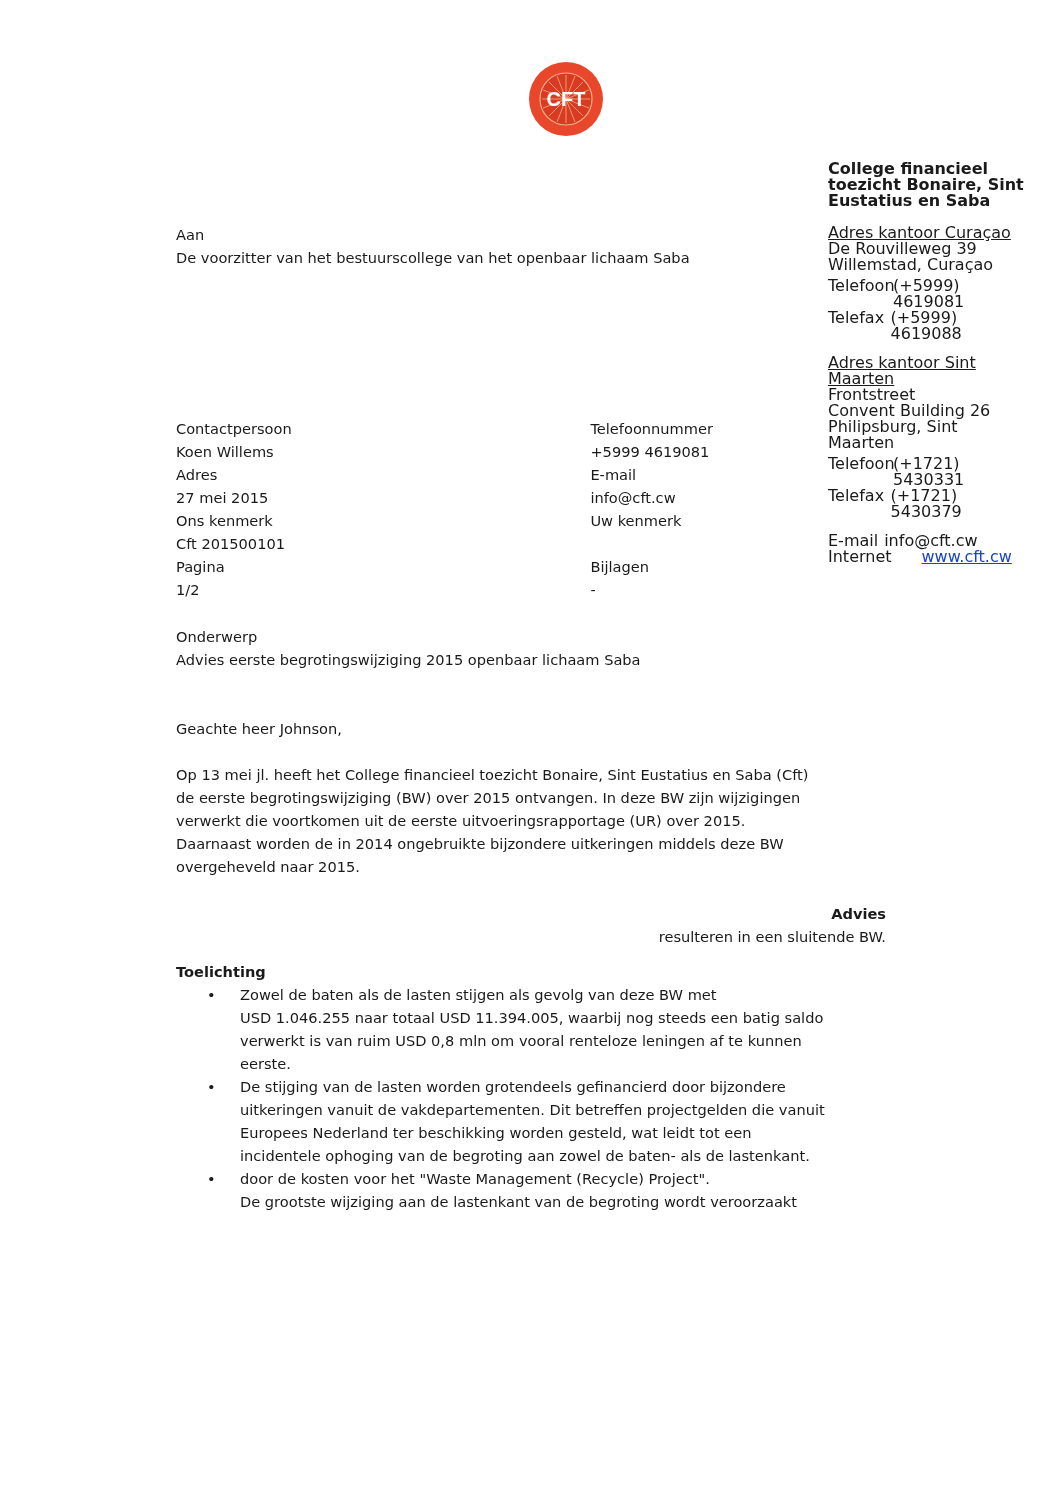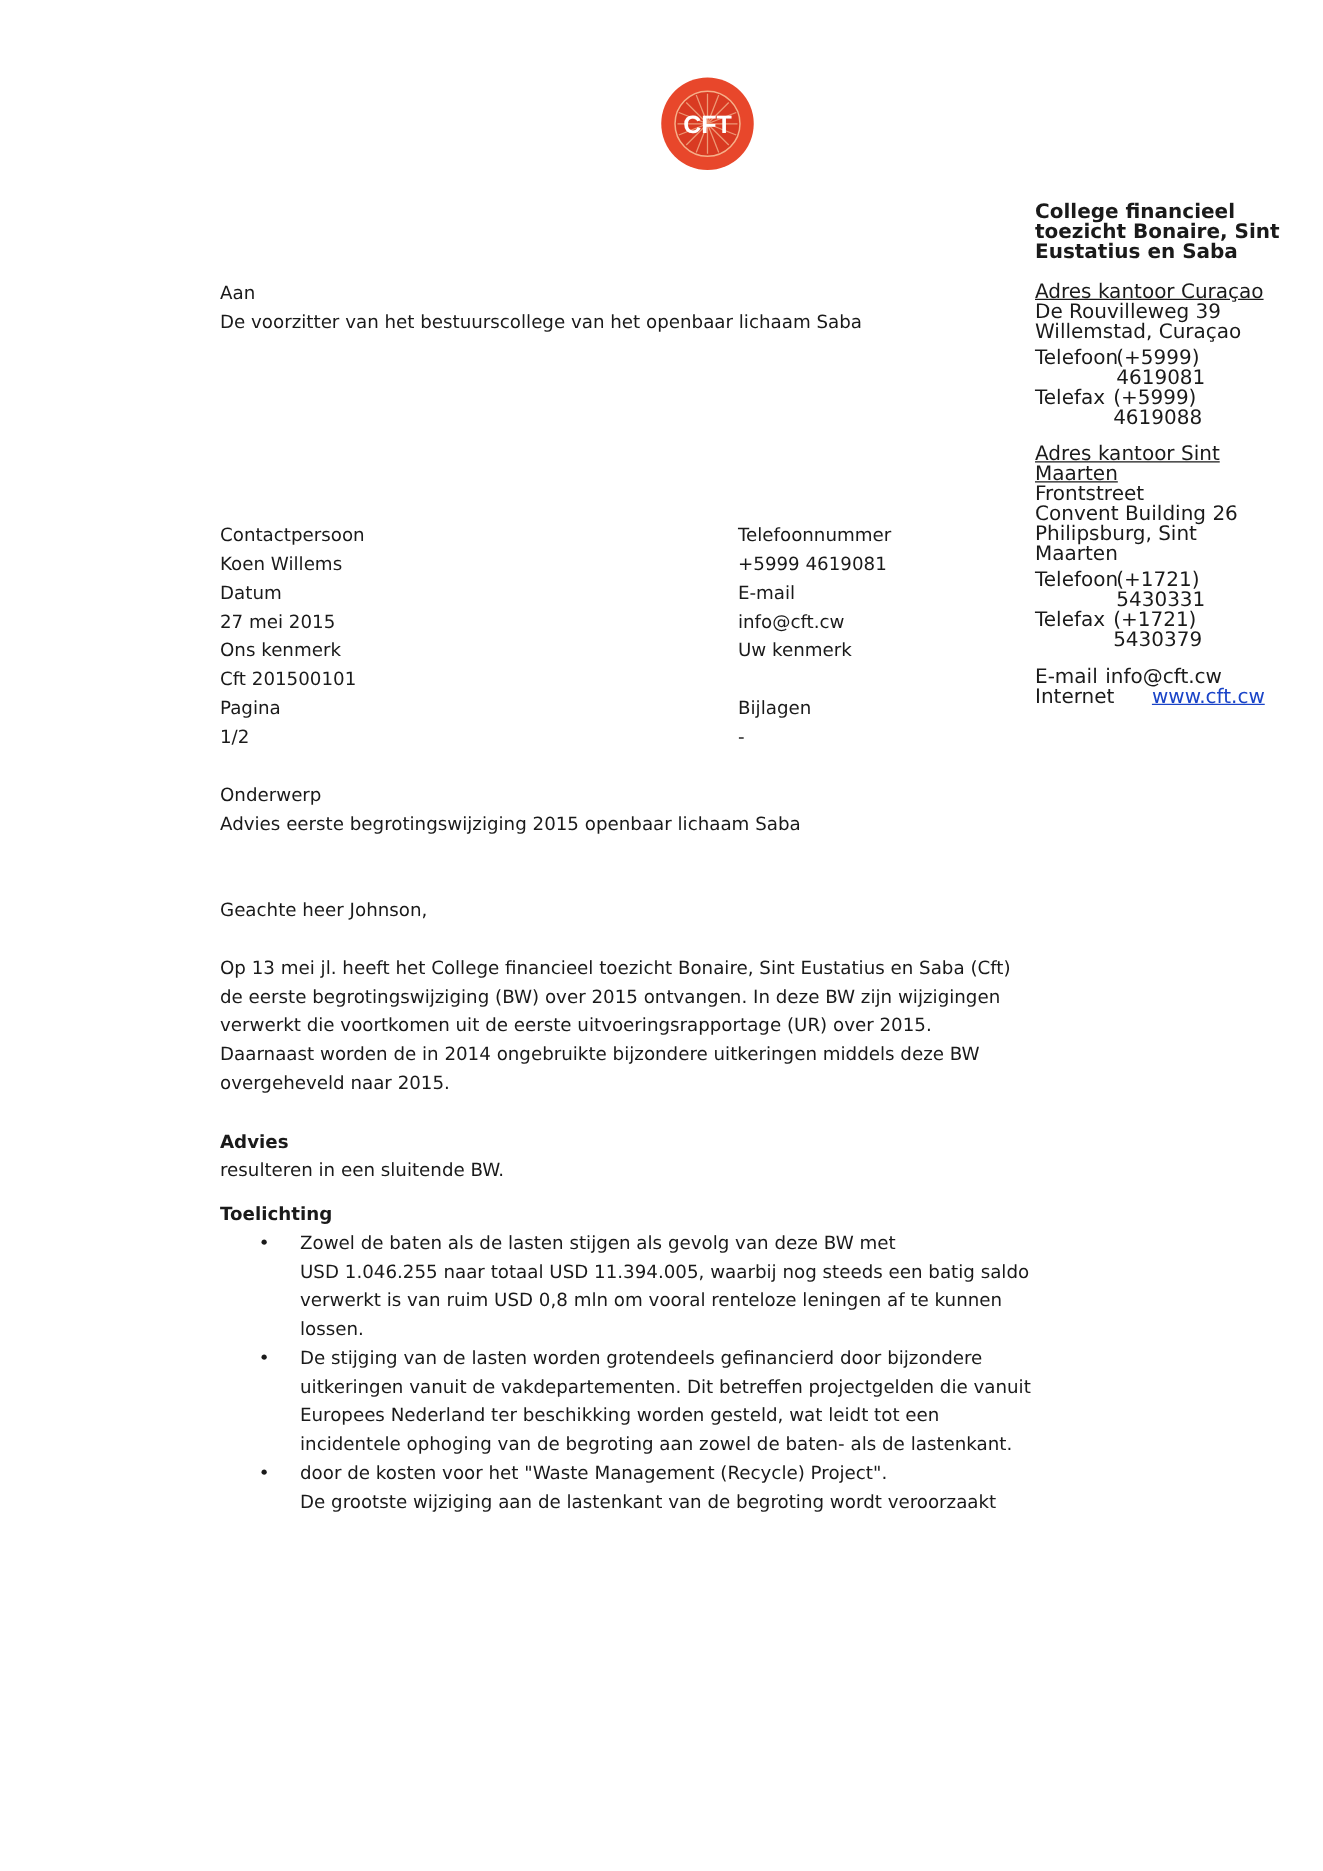--- a/index.html
+++ b/index.html
@@ -25,21 +25,21 @@
     .meta { position: absolute; left: 176px; top: 417px; width: 560px; font-size: 14.6px; line-height: 23px; }
     .meta .cols { display: flex; }
     .meta .col { width: 407px; }
     .meta .col.right { width: 160px; margin-left: 44px; }
     .meta .cell { height: 23px; white-space: nowrap; }
 
     .subject { top: 625px; }
     .salutation { top: 717px; }
     .para { position: absolute; left: 176px; width: 710px; font-size: 14.6px; line-height: 23px; }
     .p1 { top: 763px; }
-    .advies { top: 902px; }
+    .advies { top: 902px; text-align: right; }
     .heading { font-weight: bold; }
     .toel { top: 960px; }
     ul.bullets { list-style: none; margin: 0; padding: 0; }
     ul.bullets li { position: relative; padding-left: 64px; }
     ul.bullets li .bullet { position: absolute; left: 31px; top: 0; }
   </style>
 </head>
 <body>
 
 <div class="logo">
@@ -105,21 +105,21 @@
 <div class="main addressee">
   <div>Aan</div>
   <div>De voorzitter van het bestuurscollege van het openbaar lichaam Saba</div>
 </div>
 
 <div class="meta">
   <div class="cols">
     <div class="col">
       <div class="cell">Contactpersoon</div>
       <div class="cell">Koen Willems</div>
-      <div class="cell">Datum</div>
+      <div class="cell">Adres</div>
       <div class="cell">27 mei 2015</div>
       <div class="cell">Ons kenmerk</div>
       <div class="cell">Cft 201500101</div>
       <div class="cell">Pagina</div>
       <div class="cell">1/2</div>
     </div>
     <div class="col right">
       <div class="cell">Telefoonnummer</div>
       <div class="cell">+5999 4619081</div>
       <div class="cell">E-mail</div>
@@ -153,21 +153,21 @@
 </div>
 
 <div class="para toel">
   <div class="heading">Toelichting</div>
   <ul class="bullets">
     <li>
       <span class="bullet">•</span>
       <div>Zowel de baten als de lasten stijgen als gevolg van deze BW met</div>
       <div>USD 1.046.255 naar totaal USD 11.394.005, waarbij nog steeds een batig saldo</div>
       <div>verwerkt is van ruim USD 0,8 mln om vooral renteloze leningen af te kunnen</div>
-      <div>lossen.</div>
+      <div>eerste.</div>
     </li>
     <li>
       <span class="bullet">•</span>
       <div>De stijging van de lasten worden grotendeels gefinancierd door bijzondere</div>
       <div>uitkeringen vanuit de vakdepartementen. Dit betreffen projectgelden die vanuit</div>
       <div>Europees Nederland ter beschikking worden gesteld, wat leidt tot een</div>
       <div>incidentele ophoging van de begroting aan zowel de baten- als de lastenkant.</div>
     </li>
     <li>
       <span class="bullet">•</span>

